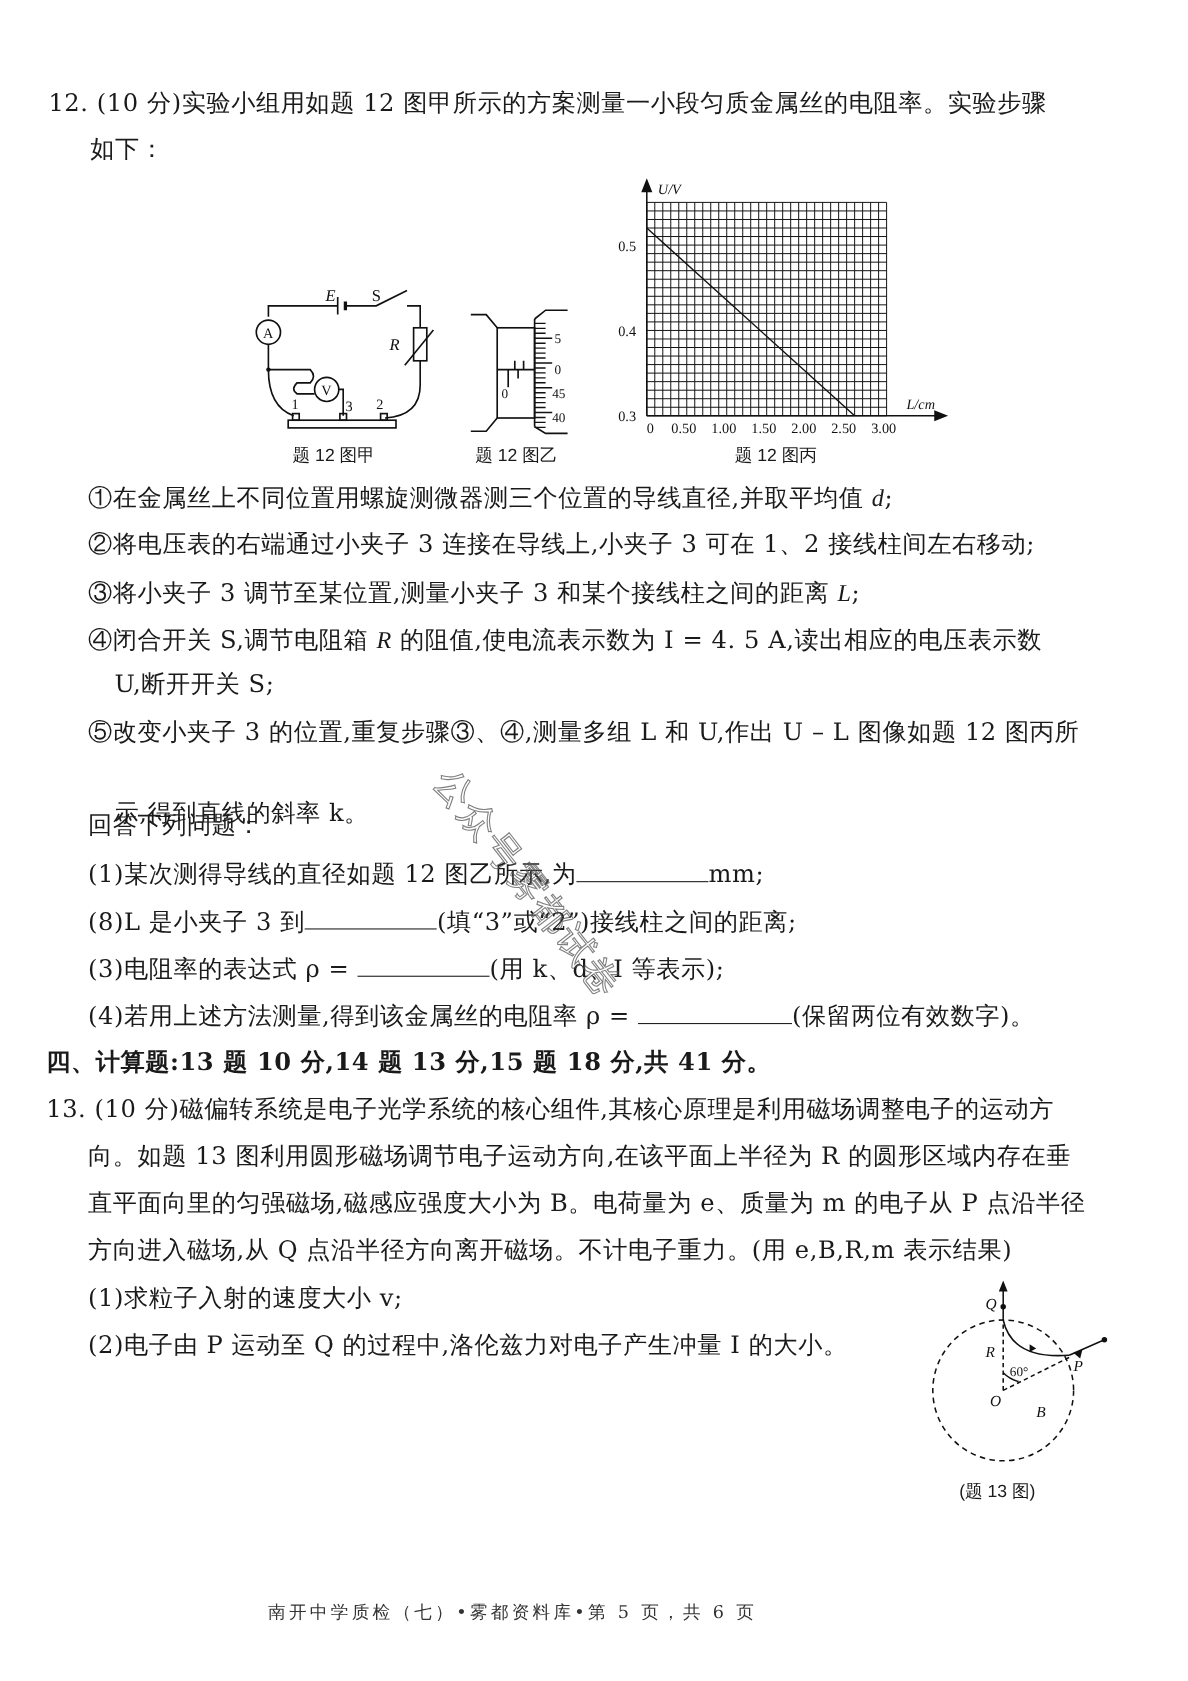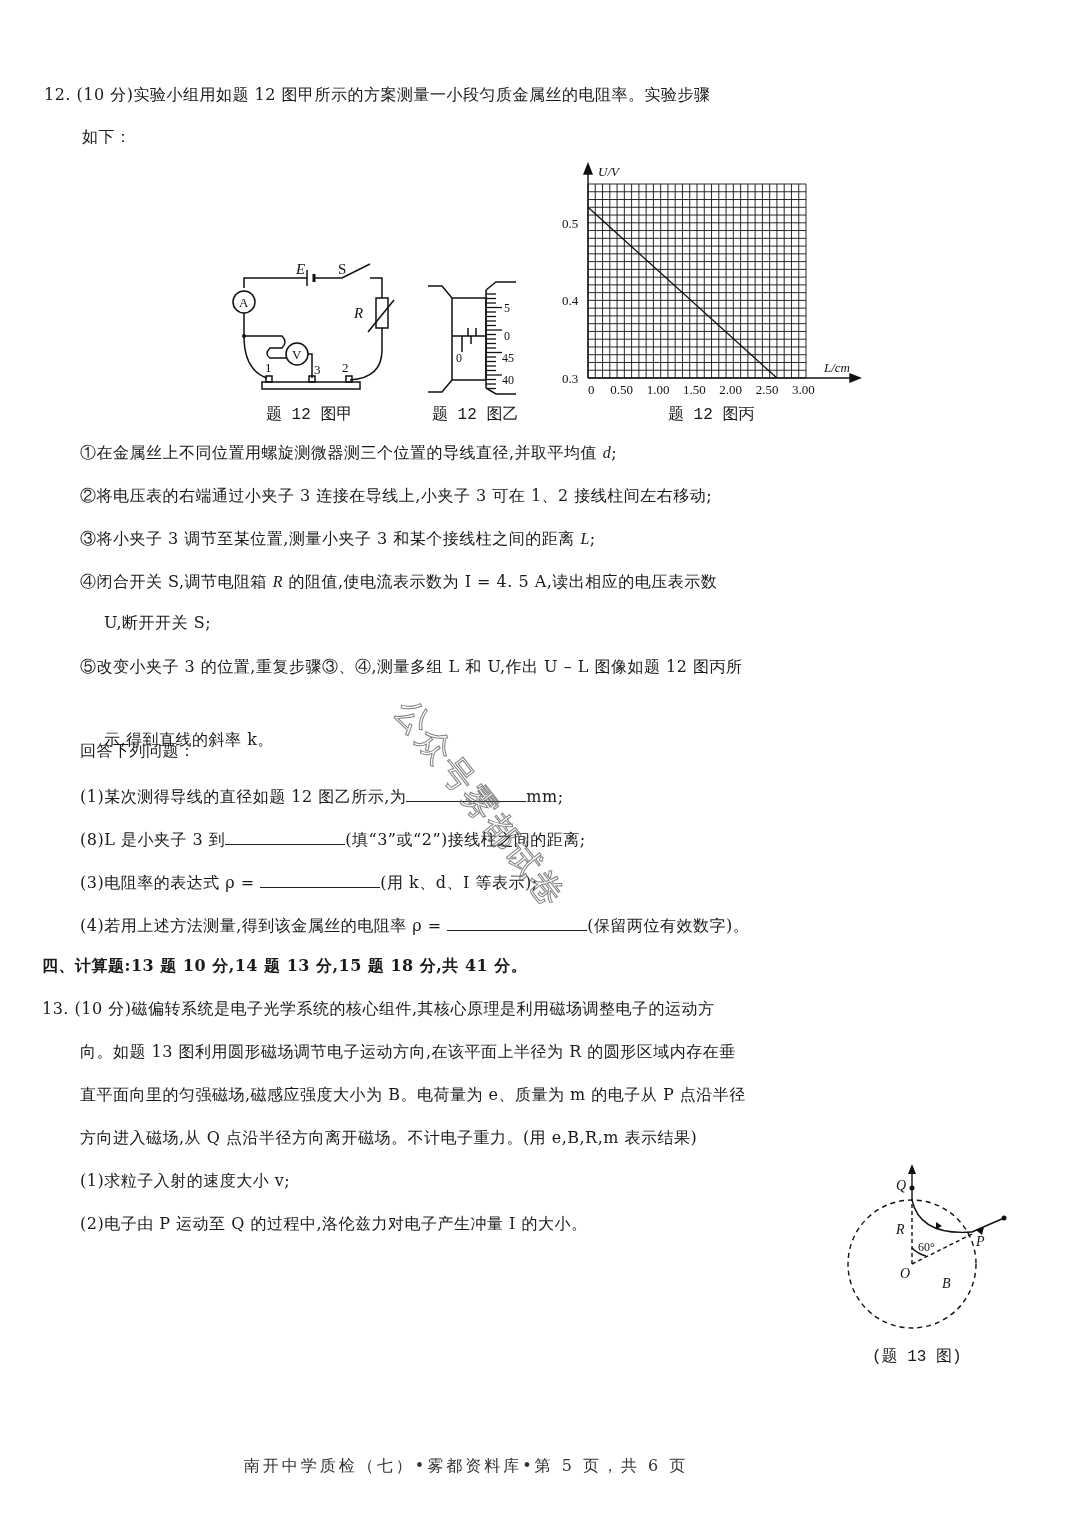--- a/index.html
+++ b/index.html
@@ -1,25 +1,25 @@
 <!DOCTYPE html>
 <html><head>
 <meta charset="utf-8">
 <style>
   html, body { margin: 0; padding: 0; background: #ffffff; }
   body {
     width: 1080px; height: 1528px; position: relative; overflow: hidden;
     font-family: "DejaVu Serif", "Liberation Serif", serif;
     color: #1a1a1a;
   }
-  .line { position: absolute; font-size: 16px; line-height: 30px; white-space: nowrap; letter-spacing: 0.5px; }
+  .line { position: absolute; font-size: 22px; line-height: 30px; white-space: nowrap; letter-spacing: 0.5px; }
   .it { font-style: italic; font-family: "Liberation Serif", serif; }
   .blank { display: inline-block; border-bottom: 1.5px solid #222; height: 22px; vertical-align: baseline; }
   .bold { font-weight: bold; }
-  .caption { position: absolute; font-size: 16px; font-family: Liberation Mono, monospace; }
+  .caption { position: absolute; font-size: 16px; font-family: Liberation Sans, sans-serif; }
   .footer { position: absolute; top: 1456px; left: 0; width: 932px; text-align: center; font-size: 16px; letter-spacing: 3px; color: #333; }
   svg text { font-family: "Liberation Serif", serif; fill: #111; }
   .watermark {
     position: absolute; left: 420px; top: 690px; font-size: 34px; color: transparent;
     -webkit-text-stroke: 1px #555; transform: rotate(52deg); transform-origin: left top;
     font-family: "DejaVu Sans", sans-serif; letter-spacing: 2px; opacity: 0.75;
   }
 </style>
 </head>
 <body>

